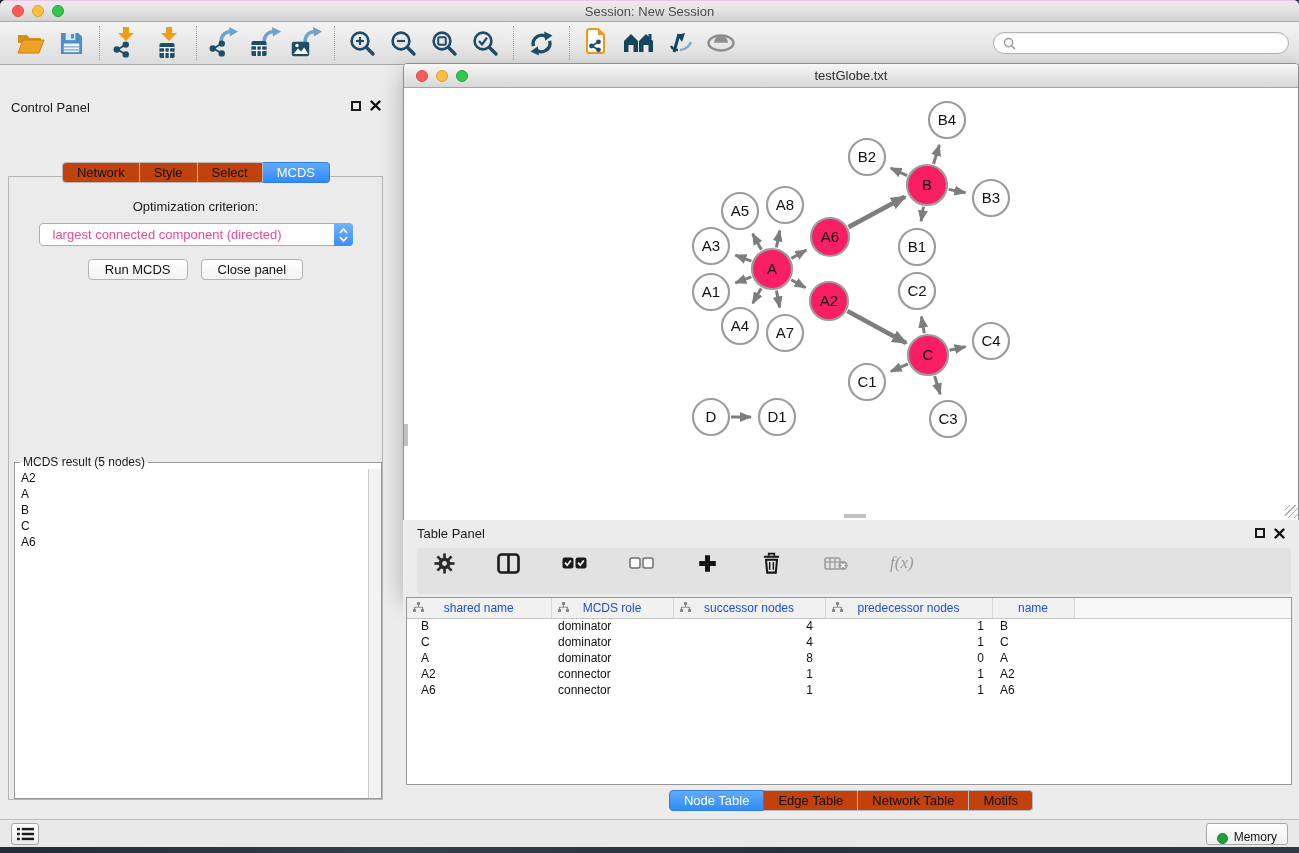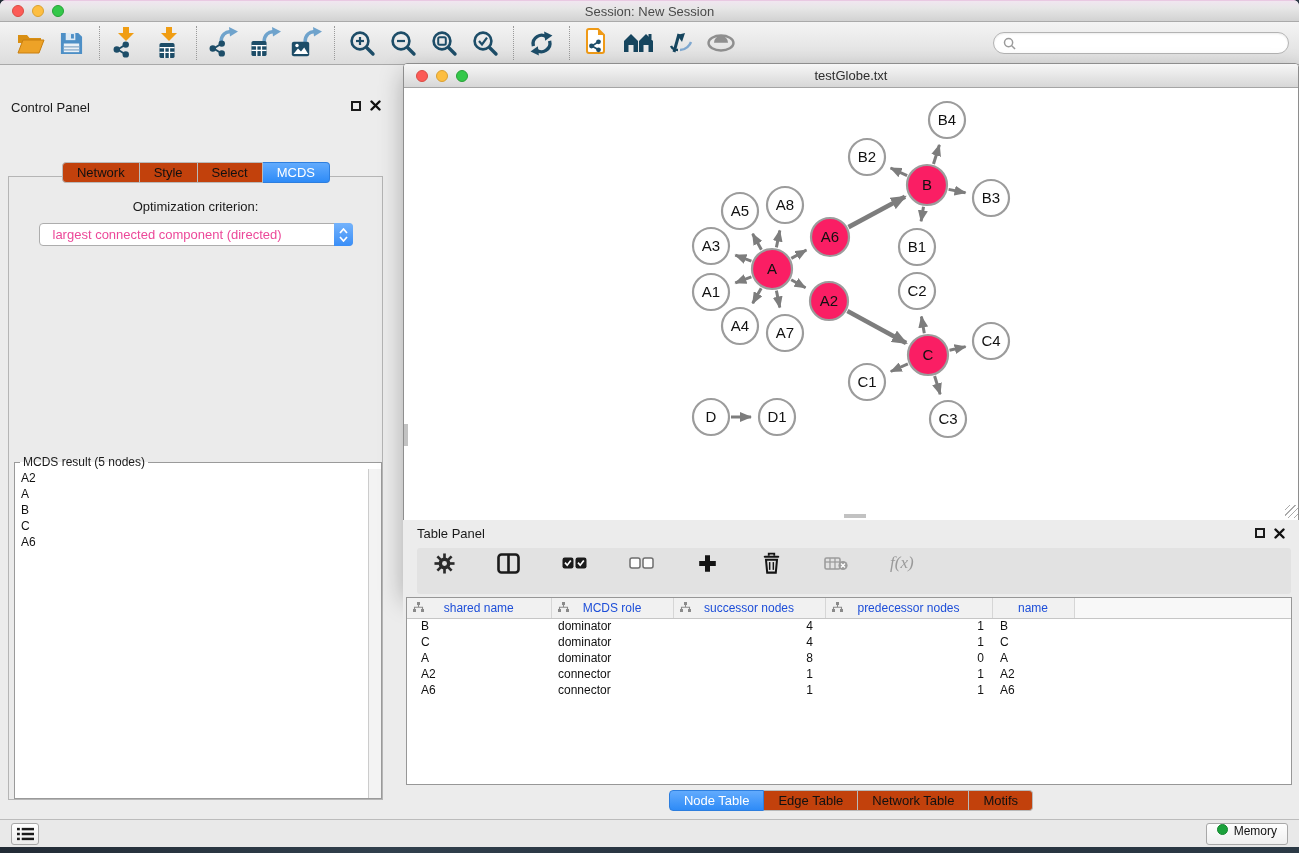--- a/index.html
+++ b/index.html
@@ -99,21 +99,21 @@
   td.c3 { padding-right:8px; text-align:right; }
   td.c4 { padding-left:8px; text-align:left; }
   .tp-tabs { display:flex; justify-content:center; margin-top:5px; }
 
   
   .statusbar { position:absolute; left:0; right:0; top:819px; height:28px; background:#e9e9e9;
                border-top:1px solid #bcbcbc; display:flex; align-items:center; padding:0 11px; }
   .sb-btn { width:28px; height:22px; background:linear-gradient(#ffffff,#ececec); border:1px solid #a8a8a8;
             border-radius:3px; display:flex; align-items:center; justify-content:center; }
   .mem-btn { margin-left:auto; height:22px; border:1px solid #a8a8a8; border-radius:3px;
-             background:linear-gradient(#fefefe,#efefef); display:flex; align-items:flex-start; gap:6px;
+             background:linear-gradient(#fefefe,#efefef); display:flex; align-items:flex-end; gap:6px;
              padding:0 10px; font-size:12px; color:#111; }
   .mem-dot { width:11px; height:11px; border-radius:50%; background:#1ba23c; border:1px solid #14862f; }
 </style>
 </head>
 <body>
 
 <div class="stage">
   <div class="app-window">
 
     <div class="titlebar">
@@ -341,20 +341,24 @@
         <div class="combo">
           <span class="combo-value">largest connected component (directed)</span>
           <span class="combo-step">
             <svg width="9" height="6" viewBox="0 0 9 6">
                 <path d="M1 5 L4.5 1 L8 5" stroke="#fff" stroke-width="1.7" fill="none"></path>
               </svg>
             <svg width="9" height="6" viewBox="0 0 9 6">
                 <path d="M1 1 L4.5 5 L8 1" stroke="#fff" stroke-width="1.7" fill="none"></path>
               </svg>
           </span>
+        </div>
+        <div class="btn-row">
+          <button class="mac-btn">Run MCDS</button>
+          <button class="mac-btn">Close panel</button>
         </div>
       </div>
       <fieldset class="result-fs">
         <legend>MCDS result (5 nodes)</legend>
         <div class="result-inner">
           <ul class="result-list" id="mcds-list">
               <li>A2</li>
               <li>A</li>
               <li>B</li>
               <li>C</li>

